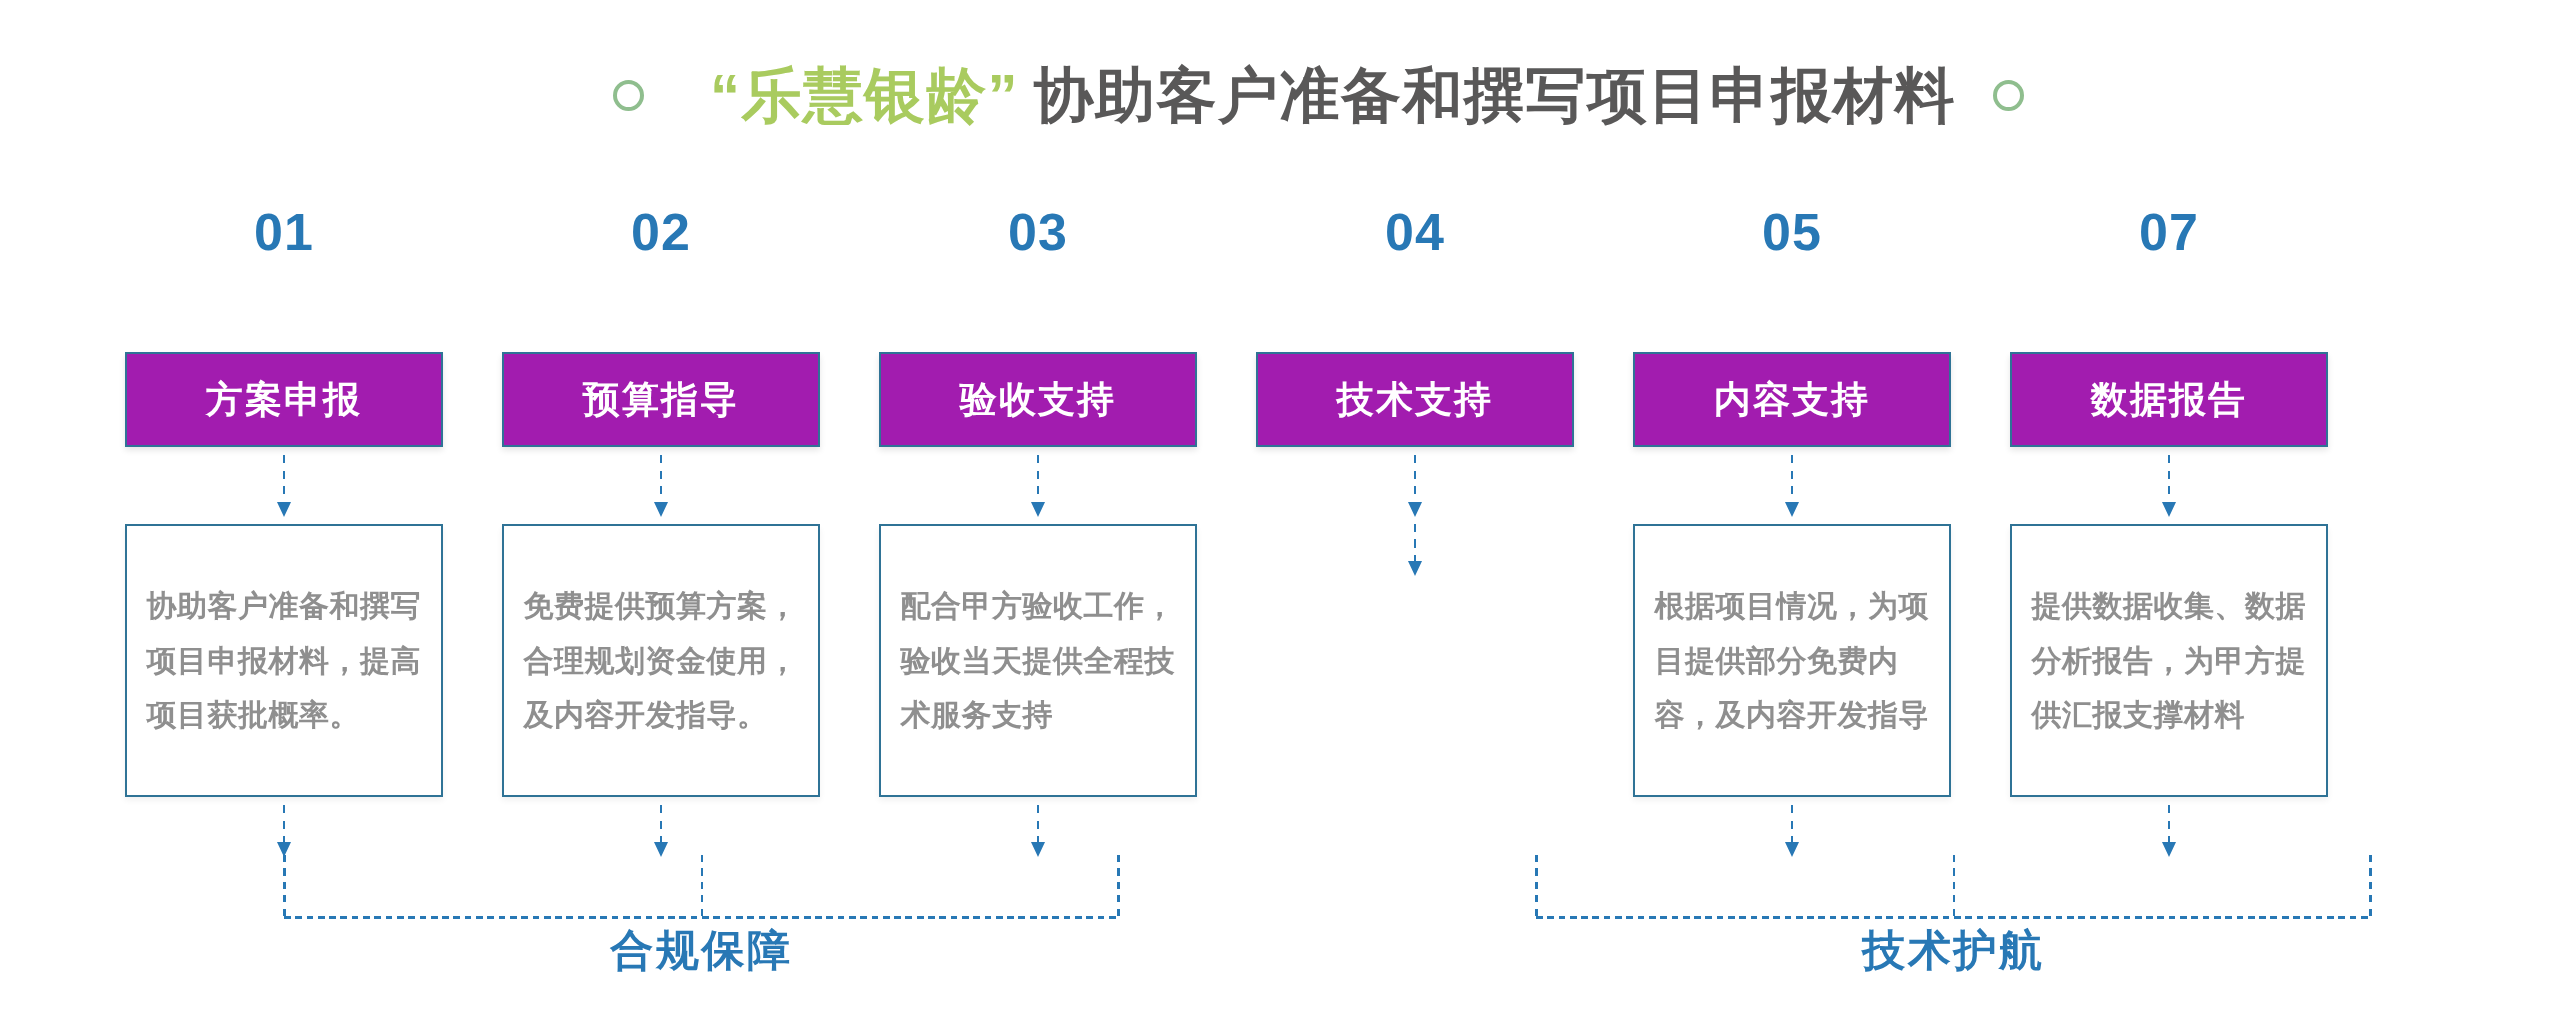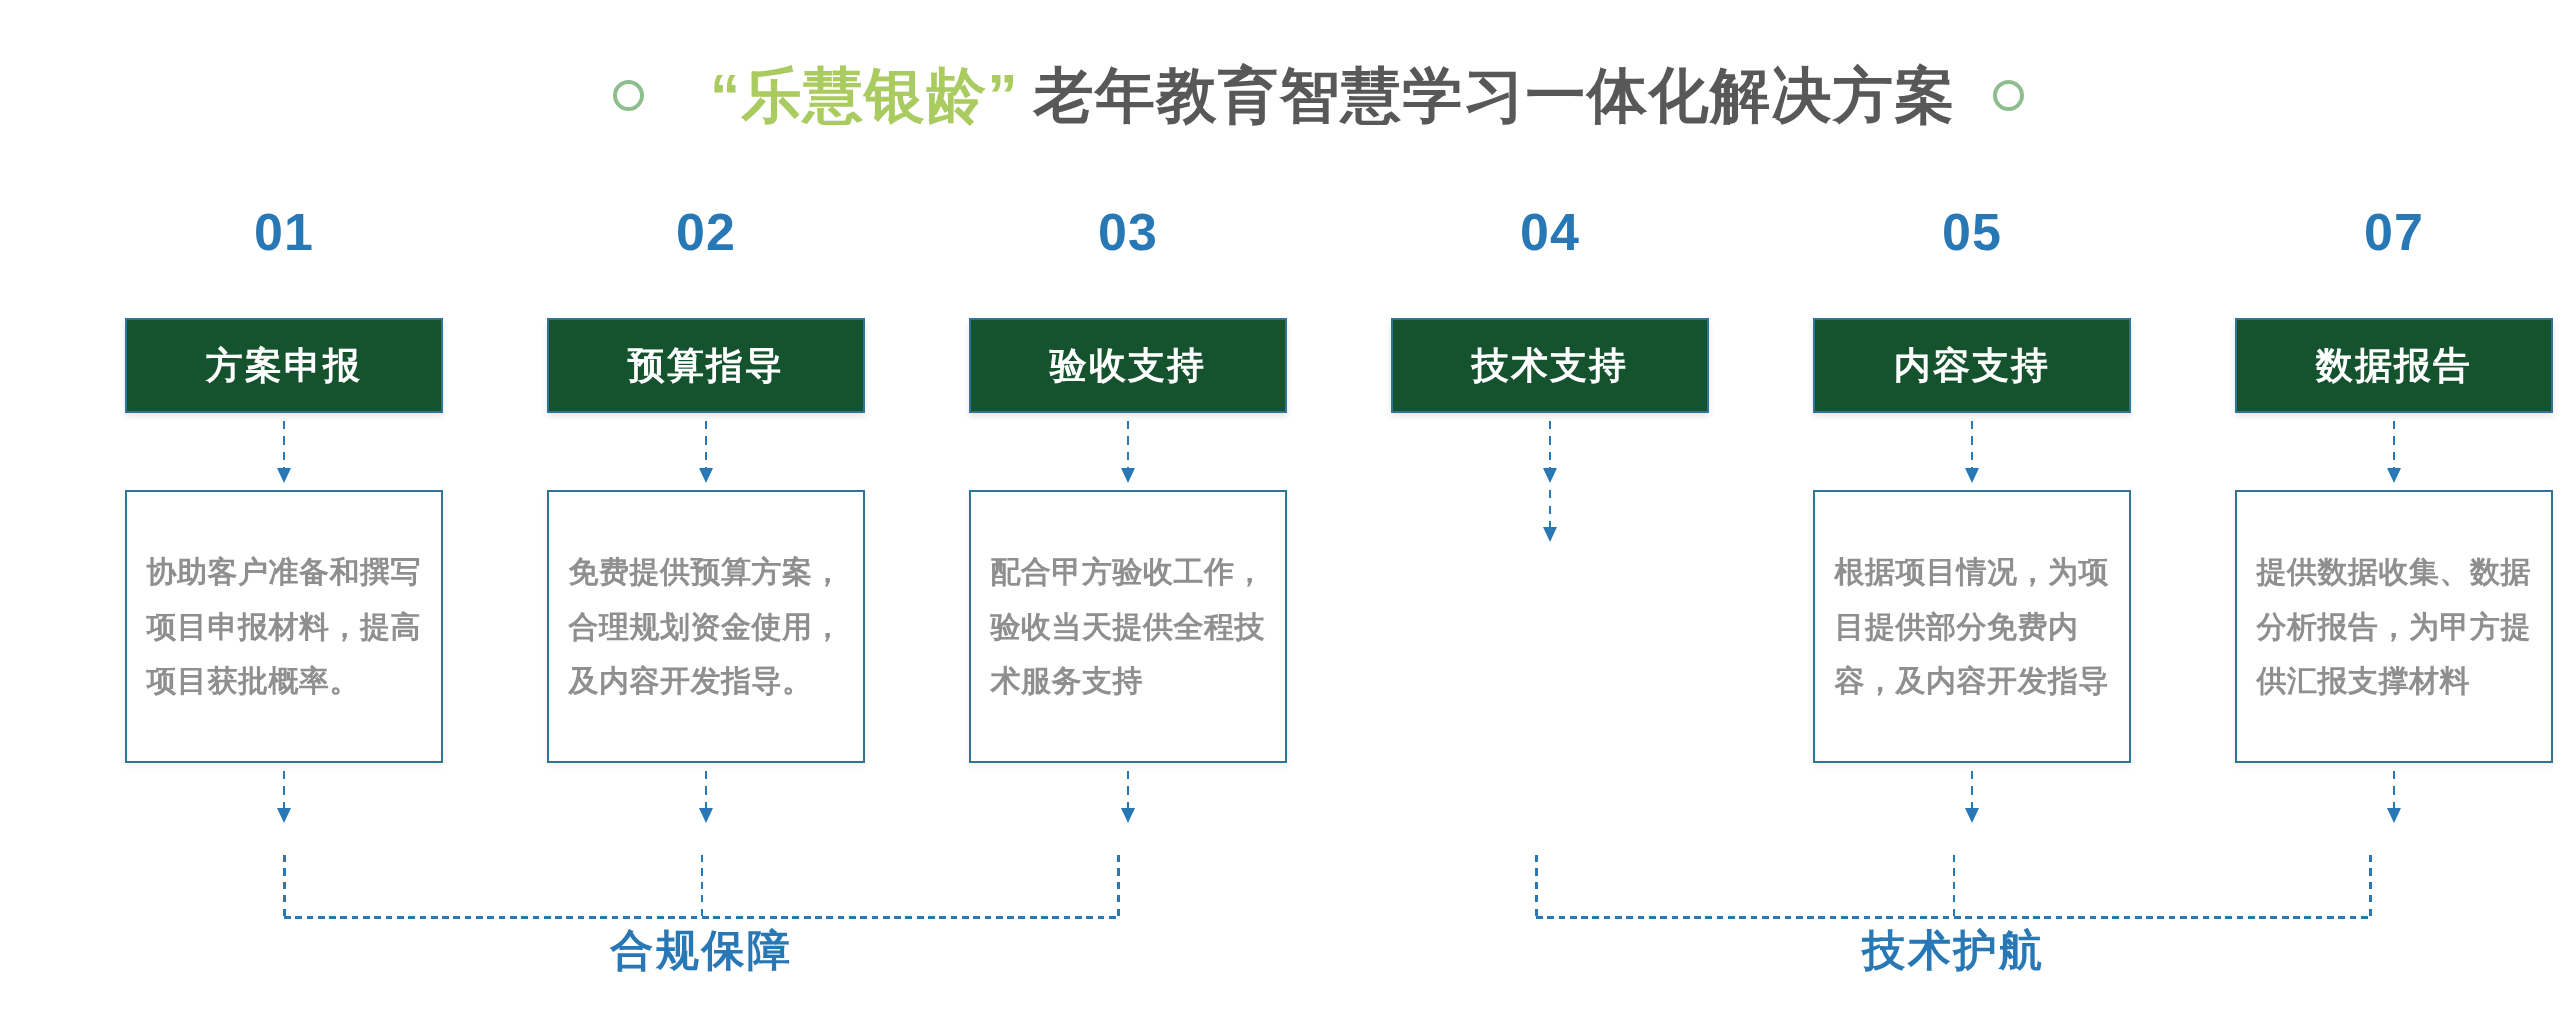--- a/index.html
+++ b/index.html
@@ -51,43 +51,43 @@
     margin-right: 14.4px;
     margin-left: 29px;
   }
 
   
   .columns {
     position: absolute;
     top: 0;
     left: 125px;
     display: flex;
-    gap: 104px;
+    gap: 59px;
   }
   .column {
     width: 318px;
     display: flex;
     flex-direction: column;
     align-items: center;
   }
   .step-number {
     margin-top: 204px;
     height: 57px;
     font-size: 52px;
     line-height: 57px;
     font-weight: bold;
     color: #2878b5;
     letter-spacing: 1px;
   }
   .step-header {
-    margin-top: 57px;
+    margin-top: 91px;
     box-sizing: border-box;
     width: 100%;
     height: 95px;
-    background: #14532d;
+    background: #a21caf;
     border: 2.6px solid #2f7396;
     display: flex;
     align-items: center;
     justify-content: center;
     box-shadow: 0 3.6px 6.2px rgba(0,0,0,0.10);
   }
   .step-header span {
     color: #ffffff;
     font-size: 37px;
     font-weight: bold;
@@ -175,21 +175,21 @@
   }
 </style>
 </head>
 <body>
 
 <div class="stage">
 
   <div class="title-row">
     <div class="ring"></div>
     <div class="main-title">
-      <span class="brand">“乐慧银龄”</span><span>老年教育智慧学习一体化解决方案</span>
+      <span class="brand">“乐慧银龄”</span><span>协助客户准备和撰写项目申报材料</span>
     </div>
     <div class="ring"></div>
   </div>
 
   <div class="columns">
 
     <div class="column">
       <div class="step-number">01</div>
       <div class="step-header">
         <span>方案申报</span>

